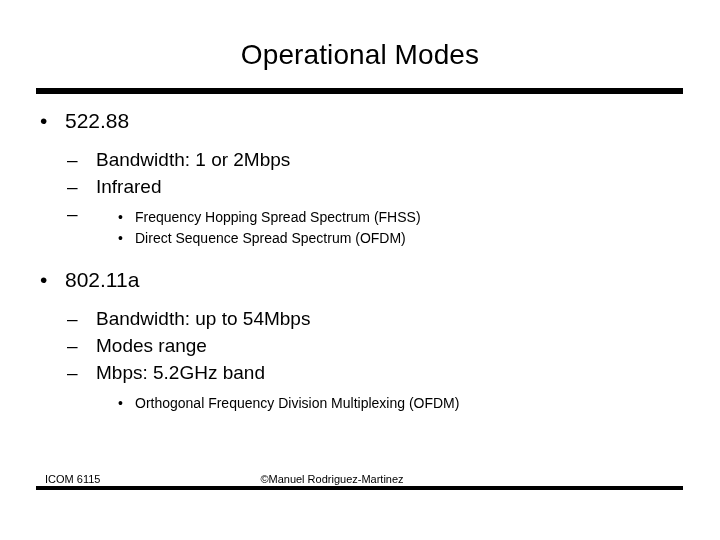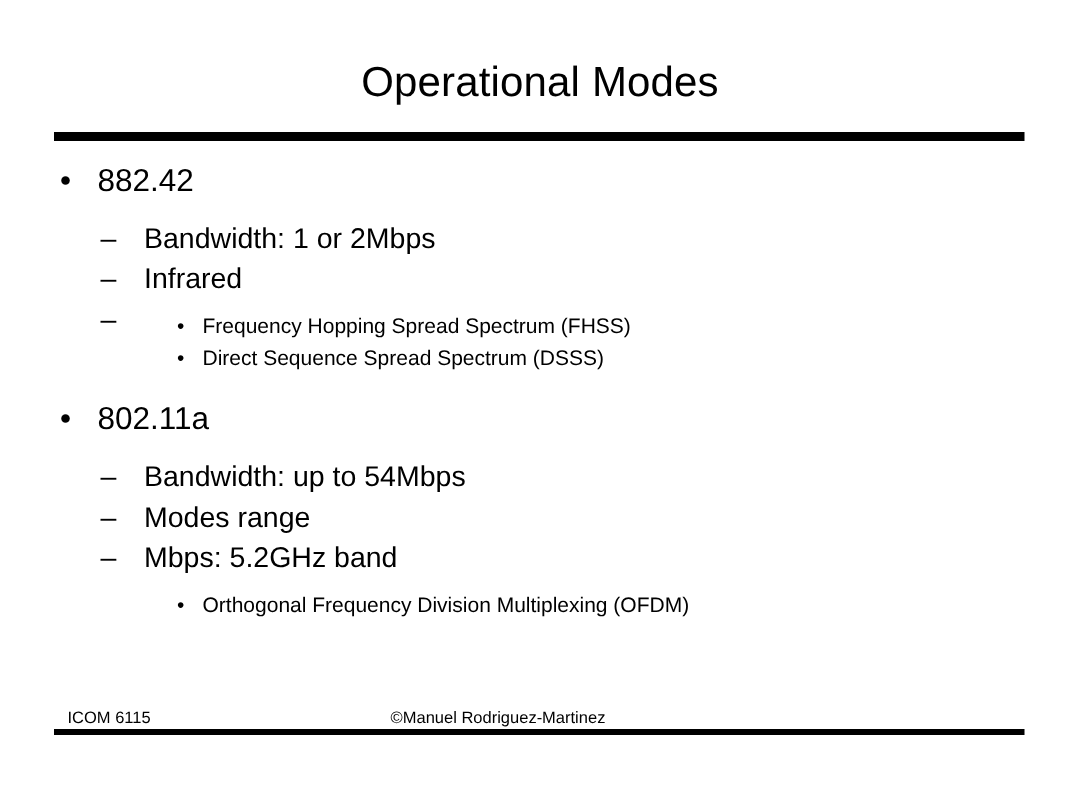--- a/index.html
+++ b/index.html
@@ -139,21 +139,21 @@
 <div class="slide">
 
   <div class="title">Operational Modes</div>
 
   <div class="rule-top"></div>
 
   <div class="body">
 
     <div class="lvl1">
       <span class="marker">•</span>
-      <span>882.42</span>
+      <span>522.88</span>
     </div>
 
     <div class="group-gap"></div>
 
     <div class="lvl2">
       <span class="marker">–</span>
       <span>Bandwidth: 1 or 2Mbps</span>
     </div>
     <div class="lvl2">
       <span class="marker">–</span>
@@ -164,21 +164,21 @@
     </div>
 
     <div class="group-gap-sm"></div>
 
     <div class="lvl3">
       <span class="marker">•</span>
       <span>Frequency Hopping Spread Spectrum (FHSS)</span>
     </div>
     <div class="lvl3">
       <span class="marker">•</span>
-      <span>Direct Sequence Spread Spectrum (DSSS)</span>
+      <span>Direct Sequence Spread Spectrum (OFDM)</span>
     </div>
 
     <div class="group-gap"></div>
 
     <div class="lvl1">
       <span class="marker">•</span>
       <span>802.11a</span>
     </div>
 
     <div class="group-gap"></div>

